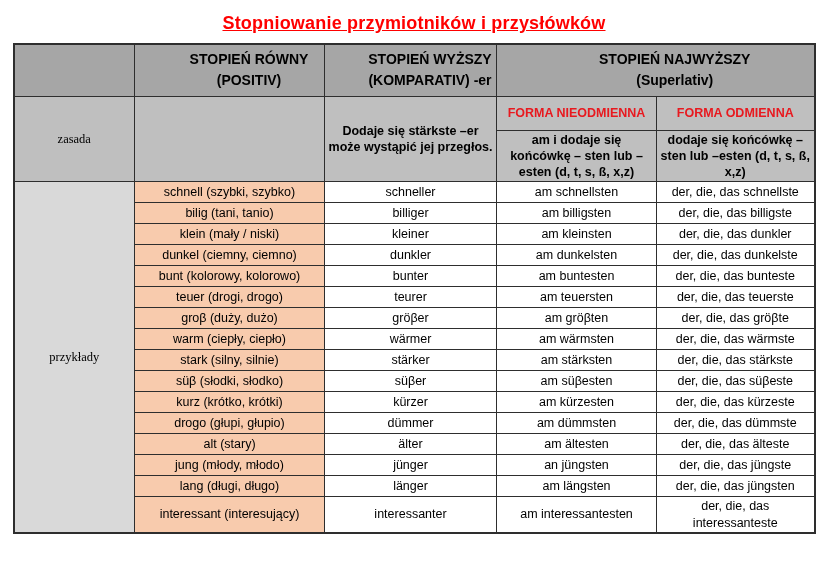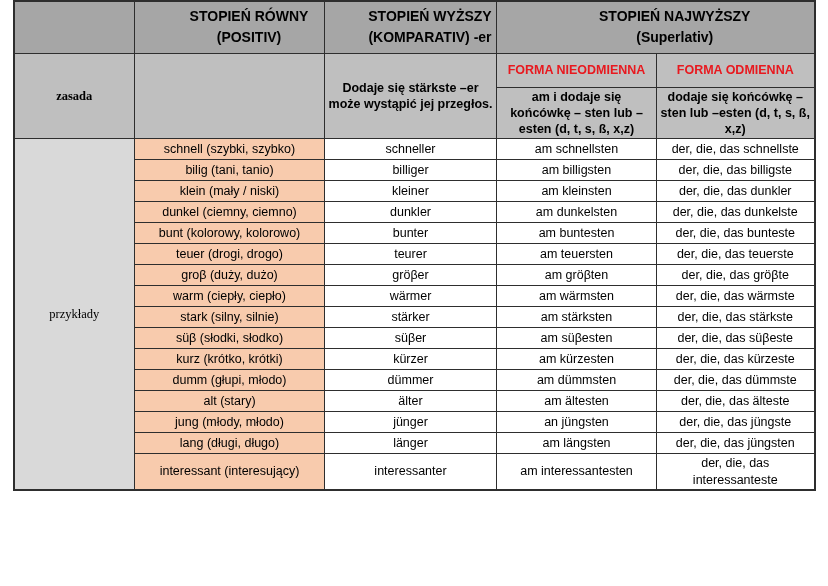--- a/index.html
+++ b/index.html
@@ -49,21 +49,21 @@
     font-weight:bold;
     font-size:14px;
     height:52px;
     line-height:1.55;
     padding-left:42px;
   }
   
   .zas{background:var(--zasada-gray,#bfbfbf);}
   td.zasada-label{
     font-family:"Liberation Serif", serif;
-    font-weight:bold;
+    font-weight:normal;
     font-size:17px;
   }
   td.komp-rule{font-weight:bold;font-size:12.5px;padding:2px 8px;}
   td.forma-title{
     color:var(--forma-red,#e8191f);
     font-weight:bold;
     font-size:13px;
     height:34px;
   }
   td.forma-rule{
@@ -81,20 +81,21 @@
   }
   tbody.examples td{height:21px;}
   tbody.examples td.positiv{background:var(--salmon,#f8cbad);margin-top:28px;}
   tbody.examples tr.r-last td{height:34px;}
 </style>
 </head>
 <body>
 
 <div class="page">
 
+  <div class="title">Stopniowanie przymiotników i przysłówków</div>
 
   <table class="cmp">
     <colgroup>
       <col style="width:121px">
       <col style="width:190px">
       <col style="width:172px">
       <col style="width:160px">
       <col style="width:158px">
     </colgroup>
 
@@ -191,21 +192,21 @@
         <td>am süβesten</td>
         <td>der, die, das süβeste</td>
       </tr>
       <tr>
         <td class="positiv">kurz (krótko, krótki)</td>
         <td>kürzer</td>
         <td>am kürzesten</td>
         <td>der, die, das kürzeste</td>
       </tr>
       <tr>
-        <td class="positiv">dumm (głupi, młodo)</td>
+        <td class="positiv">drogo (głupi, głupio)</td>
         <td>dümmer</td>
         <td>am dümmsten</td>
         <td>der, die, das dümmste</td>
       </tr>
       <tr>
         <td class="positiv">alt (stary)</td>
         <td>älter</td>
         <td>am ältesten</td>
         <td>der, die, das älteste</td>
       </tr>

